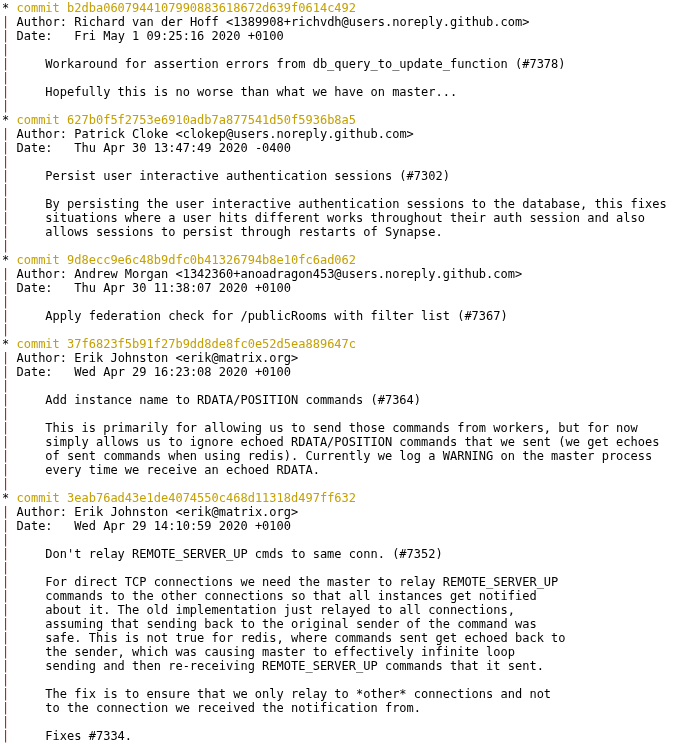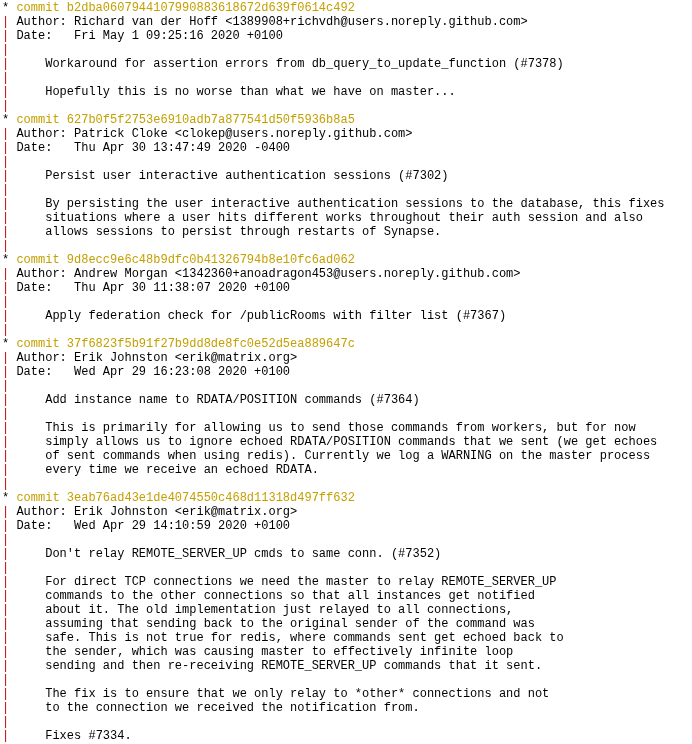--- a/index.html
+++ b/index.html
@@ -20,21 +20,21 @@
   }
   .log {
     margin: 0;
     padding: 1px 0 0 2px;
     font-family: "DejaVu Sans Mono", monospace;
     font-size: 12px;
     line-height: 14px;
     color: var(--fg);
     white-space: pre;
   }
-  .line { height: 14px; white-space: pre; font-family: Liberation Mono, monospace; }
+  .line { height: 14px; white-space: pre; }
   .graph-pipe { color: var(--graph); }
   .graph-node { color: var(--node); }
   .hash { color: var(--hash); }
 </style>
 </head>
 <body>
 
 <div class="terminal">
   <pre class="log" id="git-log"><div class="line"><span class="graph-node">*</span> <span class="hash">commit b2dba0607944107990883618672d639f0614c492</span></div><div class="line"><span class="graph-pipe">|</span> <span>Author:</span> <span>Richard van der Hoff &lt;1389908+richvdh@users.noreply.github.com&gt;</span></div><div class="line"><span class="graph-pipe">|</span> <span>Date:</span>   <span>Fri May 1 09:25:16 2020 +0100</span></div><div class="line"><span class="graph-pipe">|</span></div><div class="line"><span class="graph-pipe">|</span>     <span>Workaround for assertion errors from db_query_to_update_function (#7378)</span></div><div class="line"><span class="graph-pipe">|</span></div><div class="line"><span class="graph-pipe">|</span>     <span>Hopefully this is no worse than what we have on master...</span></div><div class="line"><span class="graph-pipe">|</span></div><div class="line"><span class="graph-node">*</span> <span class="hash">commit 627b0f5f2753e6910adb7a877541d50f5936b8a5</span></div><div class="line"><span class="graph-pipe">|</span> <span>Author:</span> <span>Patrick Cloke &lt;clokep@users.noreply.github.com&gt;</span></div><div class="line"><span class="graph-pipe">|</span> <span>Date:</span>   <span>Thu Apr 30 13:47:49 2020 -0400</span></div><div class="line"><span class="graph-pipe">|</span></div><div class="line"><span class="graph-pipe">|</span>     <span>Persist user interactive authentication sessions (#7302)</span></div><div class="line"><span class="graph-pipe">|</span></div><div class="line"><span class="graph-pipe">|</span>     <span>By persisting the user interactive authentication sessions to the database, this fixes</span></div><div class="line"><span class="graph-pipe">|</span>     <span>situations where a user hits different works throughout their auth session and also</span></div><div class="line"><span class="graph-pipe">|</span>     <span>allows sessions to persist through restarts of Synapse.</span></div><div class="line"><span class="graph-pipe">|</span></div><div class="line"><span class="graph-node">*</span> <span class="hash">commit 9d8ecc9e6c48b9dfc0b41326794b8e10fc6ad062</span></div><div class="line"><span class="graph-pipe">|</span> <span>Author:</span> <span>Andrew Morgan &lt;1342360+anoadragon453@users.noreply.github.com&gt;</span></div><div class="line"><span class="graph-pipe">|</span> <span>Date:</span>   <span>Thu Apr 30 11:38:07 2020 +0100</span></div><div class="line"><span class="graph-pipe">|</span></div><div class="line"><span class="graph-pipe">|</span>     <span>Apply federation check for /publicRooms with filter list (#7367)</span></div><div class="line"><span class="graph-pipe">|</span></div><div class="line"><span class="graph-node">*</span> <span class="hash">commit 37f6823f5b91f27b9dd8de8fc0e52d5ea889647c</span></div><div class="line"><span class="graph-pipe">|</span> <span>Author:</span> <span>Erik Johnston &lt;erik@matrix.org&gt;</span></div><div class="line"><span class="graph-pipe">|</span> <span>Date:</span>   <span>Wed Apr 29 16:23:08 2020 +0100</span></div><div class="line"><span class="graph-pipe">|</span></div><div class="line"><span class="graph-pipe">|</span>     <span>Add instance name to RDATA/POSITION commands (#7364)</span></div><div class="line"><span class="graph-pipe">|</span></div><div class="line"><span class="graph-pipe">|</span>     <span>This is primarily for allowing us to send those commands from workers, but for now</span></div><div class="line"><span class="graph-pipe">|</span>     <span>simply allows us to ignore echoed RDATA/POSITION commands that we sent (we get echoes</span></div><div class="line"><span class="graph-pipe">|</span>     <span>of sent commands when using redis). Currently we log a WARNING on the master process</span></div><div class="line"><span class="graph-pipe">|</span>     <span>every time we receive an echoed RDATA.</span></div><div class="line"><span class="graph-pipe">|</span></div><div class="line"><span class="graph-node">*</span> <span class="hash">commit 3eab76ad43e1de4074550c468d11318d497ff632</span></div><div class="line"><span class="graph-pipe">|</span> <span>Author:</span> <span>Erik Johnston &lt;erik@matrix.org&gt;</span></div><div class="line"><span class="graph-pipe">|</span> <span>Date:</span>   <span>Wed Apr 29 14:10:59 2020 +0100</span></div><div class="line"><span class="graph-pipe">|</span></div><div class="line"><span class="graph-pipe">|</span>     <span>Don't relay REMOTE_SERVER_UP cmds to same conn. (#7352)</span></div><div class="line"><span class="graph-pipe">|</span></div><div class="line"><span class="graph-pipe">|</span>     <span>For direct TCP connections we need the master to relay REMOTE_SERVER_UP</span></div><div class="line"><span class="graph-pipe">|</span>     <span>commands to the other connections so that all instances get notified</span></div><div class="line"><span class="graph-pipe">|</span>     <span>about it. The old implementation just relayed to all connections,</span></div><div class="line"><span class="graph-pipe">|</span>     <span>assuming that sending back to the original sender of the command was</span></div><div class="line"><span class="graph-pipe">|</span>     <span>safe. This is not true for redis, where commands sent get echoed back to</span></div><div class="line"><span class="graph-pipe">|</span>     <span>the sender, which was causing master to effectively infinite loop</span></div><div class="line"><span class="graph-pipe">|</span>     <span>sending and then re-receiving REMOTE_SERVER_UP commands that it sent.</span></div><div class="line"><span class="graph-pipe">|</span></div><div class="line"><span class="graph-pipe">|</span>     <span>The fix is to ensure that we only relay to *other* connections and not</span></div><div class="line"><span class="graph-pipe">|</span>     <span>to the connection we received the notification from.</span></div><div class="line"><span class="graph-pipe">|</span></div><div class="line"><span class="graph-pipe">|</span>     <span>Fixes #7334.</span></div><div class="line"><span class="graph-pipe">|</span></div></pre>
 </div>

